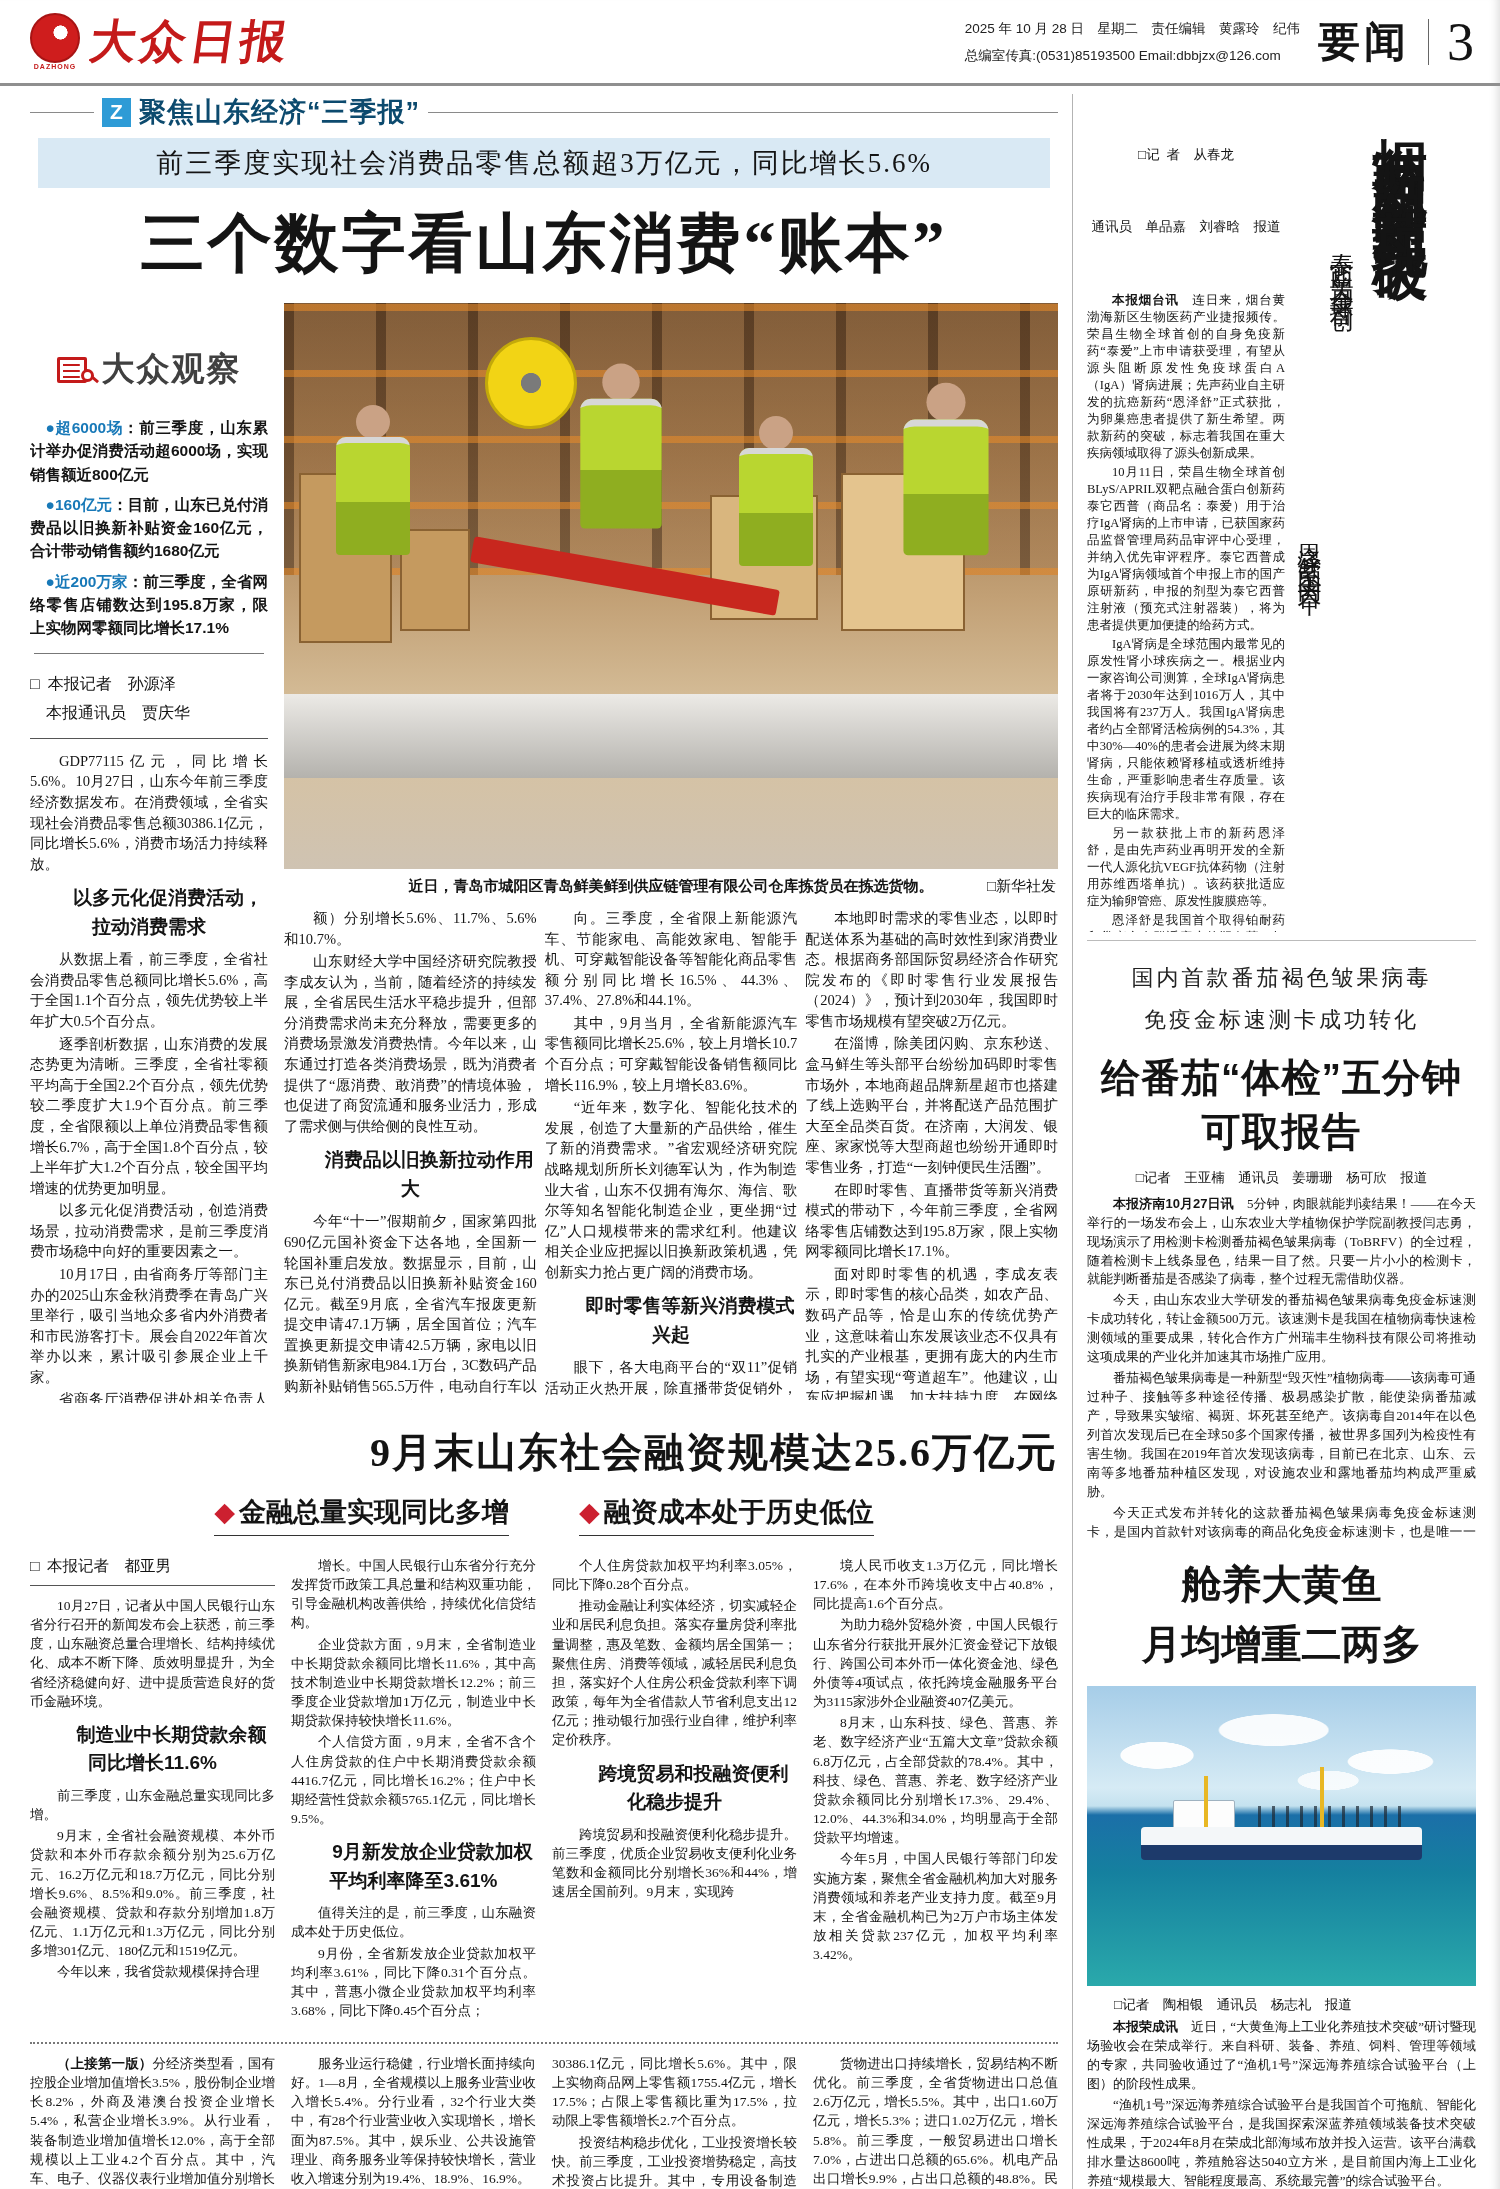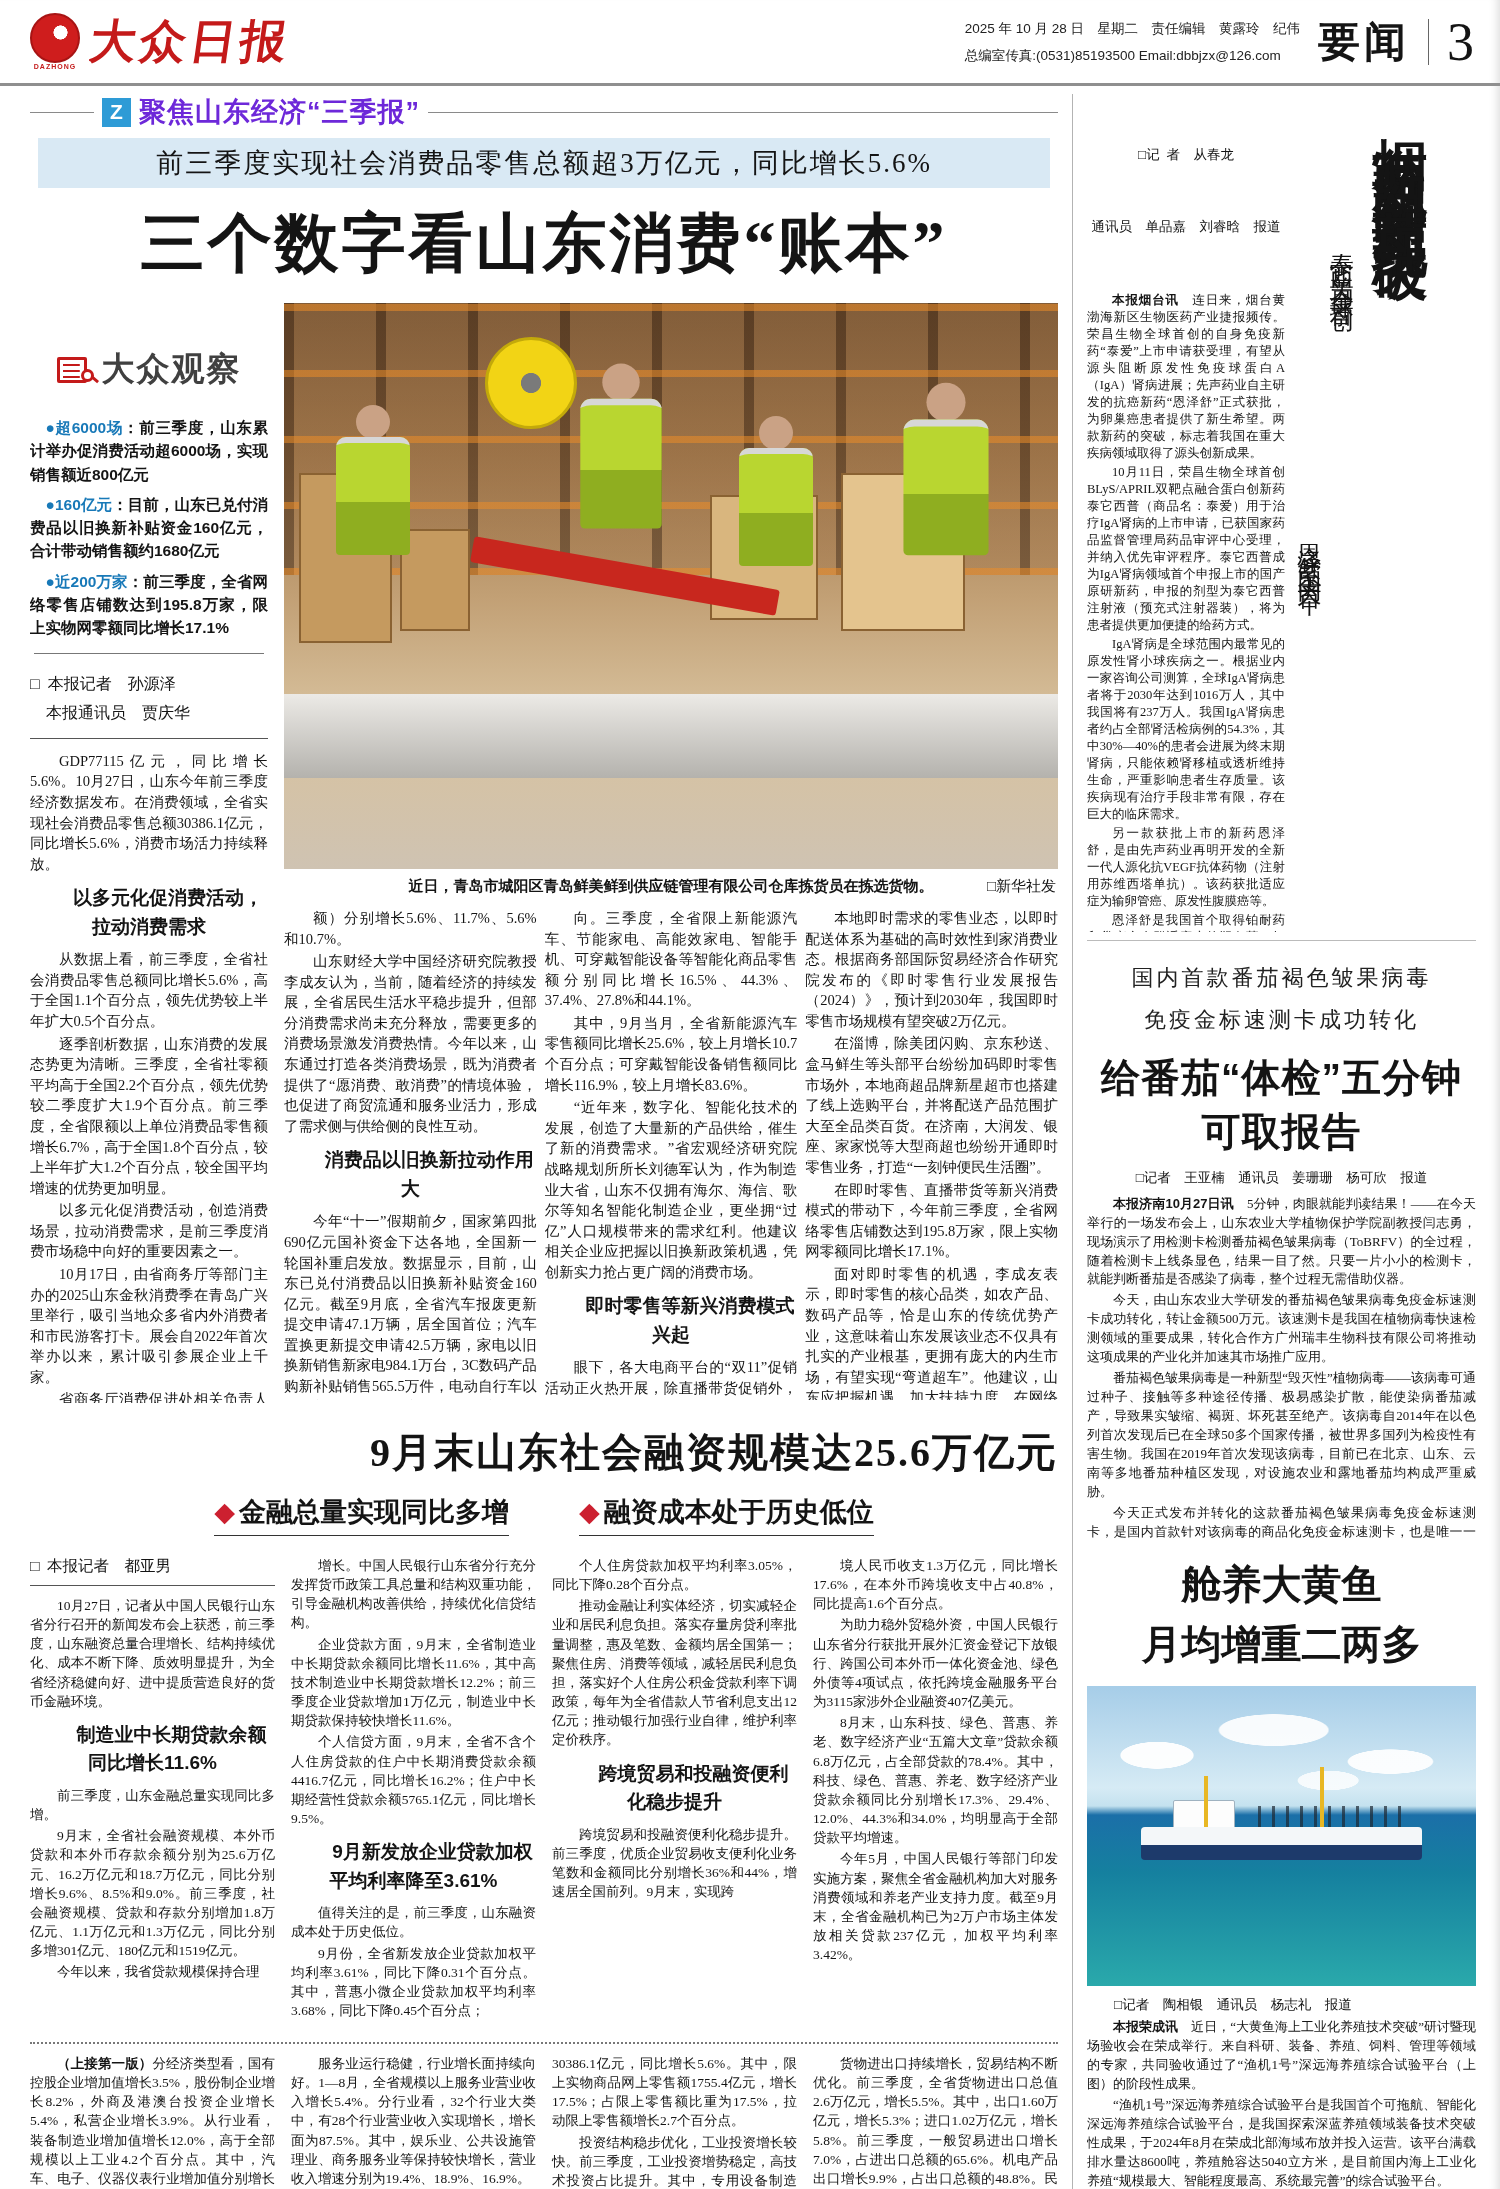--- a/index.html
+++ b/index.html
@@ -27,21 +27,21 @@
   
   .content { display:flex; padding:8px 24px 0 30px; }
   .left-col { width:1028px; flex:none; }
   .right-col { flex:1; min-width:0; border-left:1px solid #b3b3b3; margin-left:14px; padding-left:14px; }
 
   
   .banner { display:flex; align-items:center; gap:8px; height:36px; }
   .pre-line { width:64px; height:1px; background:#8a8a8a; }
   .z-logo { width:29px; height:29px; background:#2e9bd6; color:#fff; font-weight:900; font-size:21px;
             display:grid; place-items:center; font-family:"Liberation Sans",sans-serif; }
-  .banner-text { color:#6d28d9; font-weight:900; font-size:27px; font-family:"Liberation Sans",sans-serif; letter-spacing:1px; }
+  .banner-text { color:#0c4a6e; font-weight:900; font-size:27px; font-family:"Liberation Sans",sans-serif; letter-spacing:1px; }
   .post-line { flex:1; height:1px; background:#8a8a8a; }
 
   
   .kicker { margin:8px 8px 0; background:#d9e9f4; text-align:center; font-size:27px;
             padding:7px 4px; letter-spacing:2px; }
   .lead-headline { font-size:64px; font-weight:900; text-align:center; letter-spacing:3px; margin:12px 0 16px; }
   .lead-body { display:flex; gap:16px; height:1100px; overflow:hidden; }
   .lead-c1 { width:238px; flex:none; padding-top:44px; overflow:hidden; }
   .lead-right { flex:1; min-width:0; }
 

